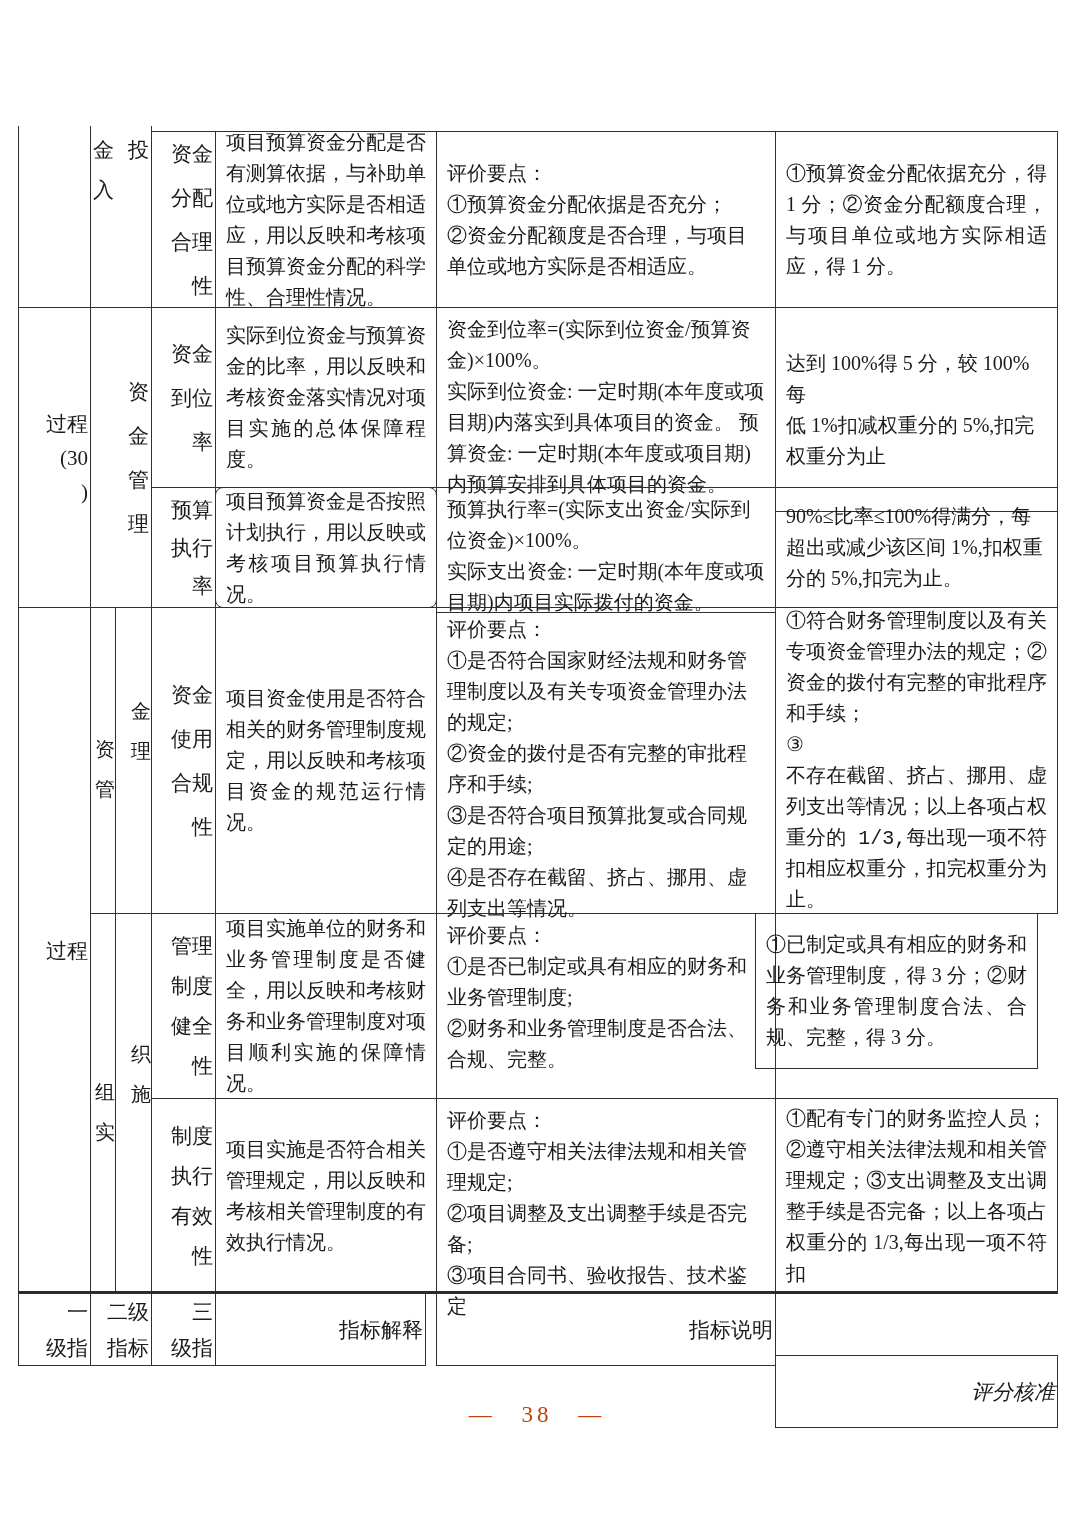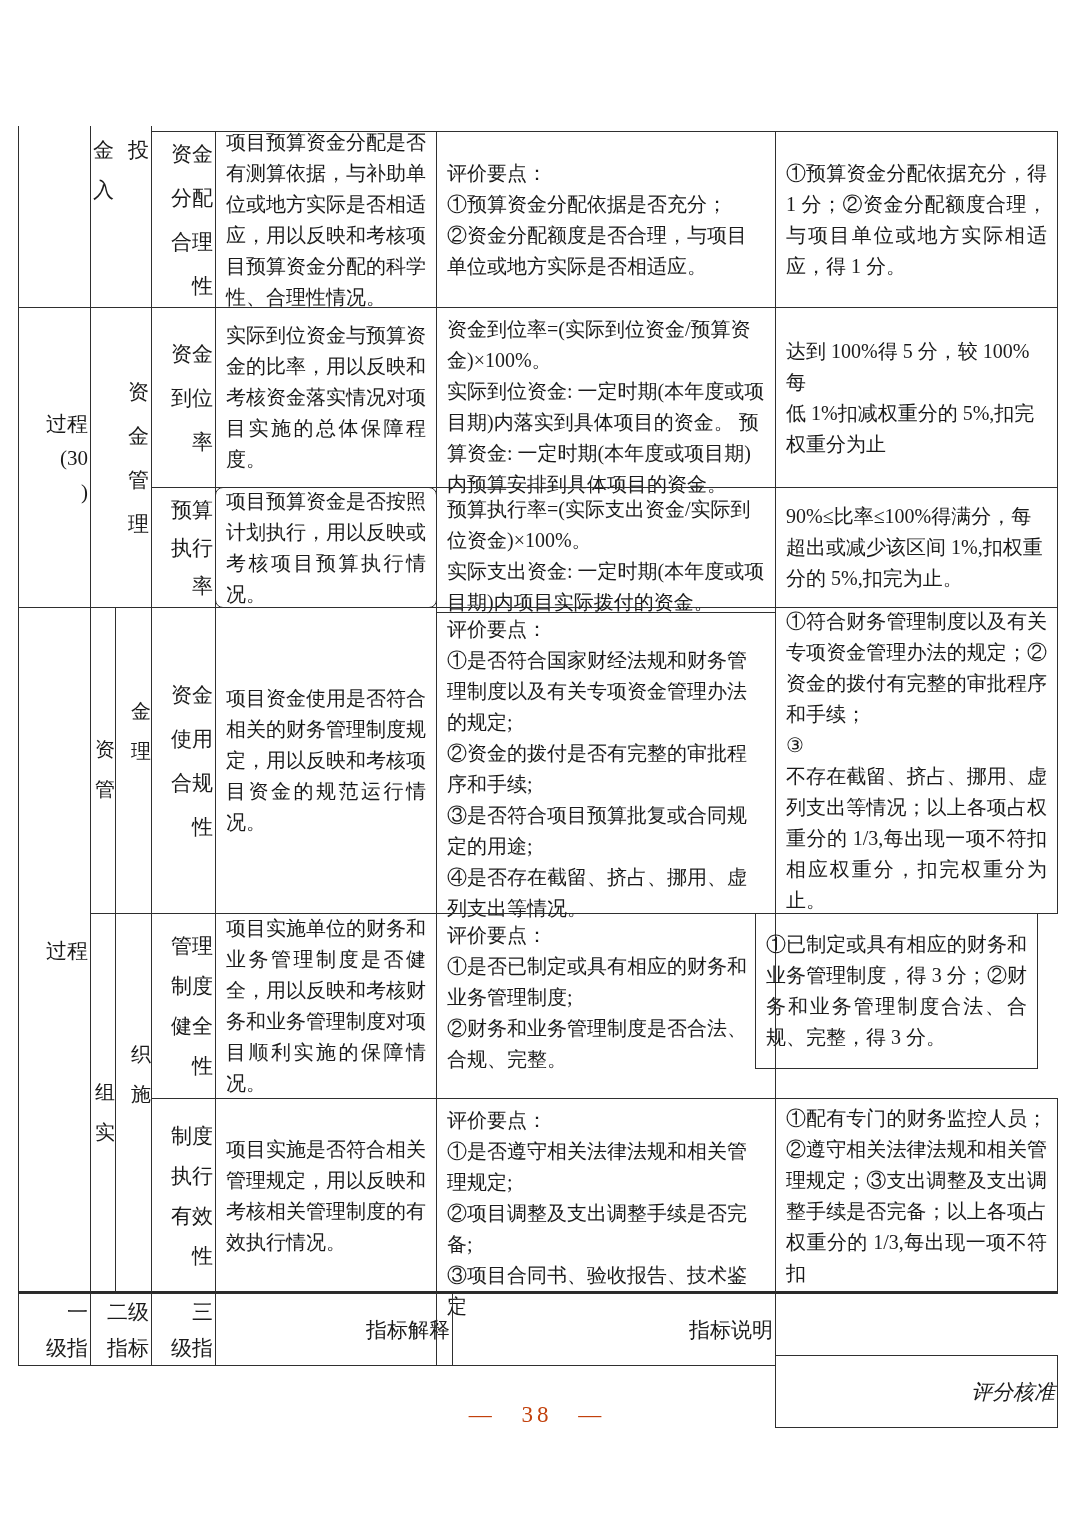--- a/index.html
+++ b/index.html
@@ -83,21 +83,21 @@
 到位
 率</div>
       </div>
     <div class="cell para" style="left:197px;top:181px;width:222px;height:181px;">
         <div class="txt">实际到位资金与预算资金的比率，用以反映和考核资金落实情况对项目实施的总体保障程度。</div>
       </div>
     <div class="cell top" style="left:418px;top:181px;width:340px;height:181px;">
         <div class="txt">资金到位率=(实际到位资金/预算资金)×100%。
 实际到位资金: 一定时期(本年度或项目期)内落实到具体项目的资金。 预算资金: 一定时期(本年度或项目期)内预算安排到具体项目的资金。</div>
       </div>
-    <div class="cell" style="left:757px;top:181px;width:283px;height:181px;">
+    <div class="cell" style="left:757px;top:181px;width:283px;height:205px;">
         <div class="txt">达到 100%得 5 分，较 100%每
 低 1%扣减权重分的 5%,扣完权重分为止</div>
       </div>
 
     <div class="cell label center" style="left:133px;top:361px;width:65px;height:121px;line-height:38px;">
         <div class="txt">预算
 执行
 率</div>
       </div>
     <div class="cell para" style="left:197px;top:361px;width:222px;height:121px;border-radius:8px;">
@@ -141,21 +141,21 @@
     <div class="cell para" style="left:197px;top:481px;width:222px;height:307px;">
         <div class="txt">项目资金使用是否符合相关的财务管理制度规定，用以反映和考核项目资金的规范运行情况。</div>
       </div>
     <div class="cell top" style="left:418px;top:481px;width:340px;height:307px;">
         <div class="txt">评价要点：
 ①是否符合国家财经法规和财务管理制度以及有关专项资金管理办法的规定;
 ②资金的拨付是否有完整的审批程序和手续;
 ③是否符合项目预算批复或合同规定的用途;
 ④是否存在截留、挤占、挪用、虚列支出等情况。</div>
       </div>
-    <div class="cell para" style="left:757px;top:481px;width:283px;height:307px;">
+    <div class="cell para" style="left:757px;top:481px;width:283px;height:307px;font-family:Liberation Mono, monospace;">
         <div class="txt">①符合财务管理制度以及有关专项资金管理办法的规定；②资金的拨付有完整的审批程序和手续；
 ③
 不存在截留、挤占、挪用、虚列支出等情况；以上各项占权重分的 1/3,每出现一项不符扣相应权重分，扣完权重分为止。</div>
       </div>
 
     <div class="cell label center" style="left:133px;top:787px;width:65px;height:186px;line-height:40px;">
         <div class="txt">管理
 制度
 健全
 性</div>
@@ -197,21 +197,21 @@
 级指</div>
       </div>
     <div class="cell hdr center" style="left:72px;top:1167px;width:62px;height:73px;">
         <div class="txt">二级
 指标</div>
       </div>
     <div class="cell hdr center" style="left:133px;top:1167px;width:65px;height:73px;">
         <div class="txt">三
 级指</div>
       </div>
-    <div class="cell hdr center" style="left:197px;top:1167px;width:238px;height:73px;">
+    <div class="cell hdr center" style="left:197px;top:1167px;width:211px;height:73px;">
         <div class="txt">指标解释</div>
       </div>
     <div class="cell hdr center" style="left:418px;top:1167px;width:340px;height:73px;">
         <div class="txt">指标说明</div>
       </div>
     <div class="cell hdr center" style="left:757px;top:1229px;width:283px;height:73px;font-style:italic;">
         <div class="txt">评分核准</div>
       </div>
   </div>
 

